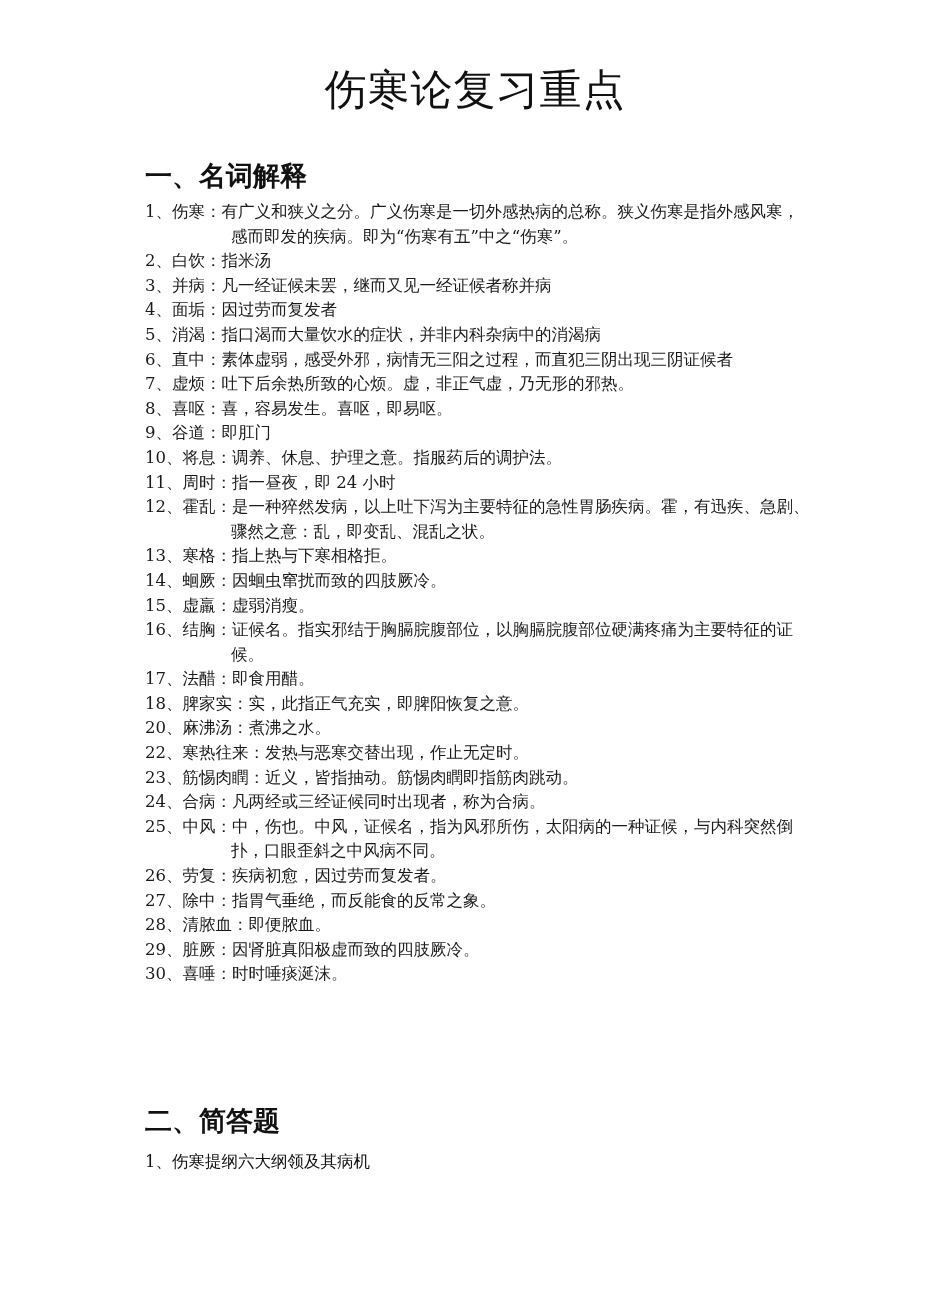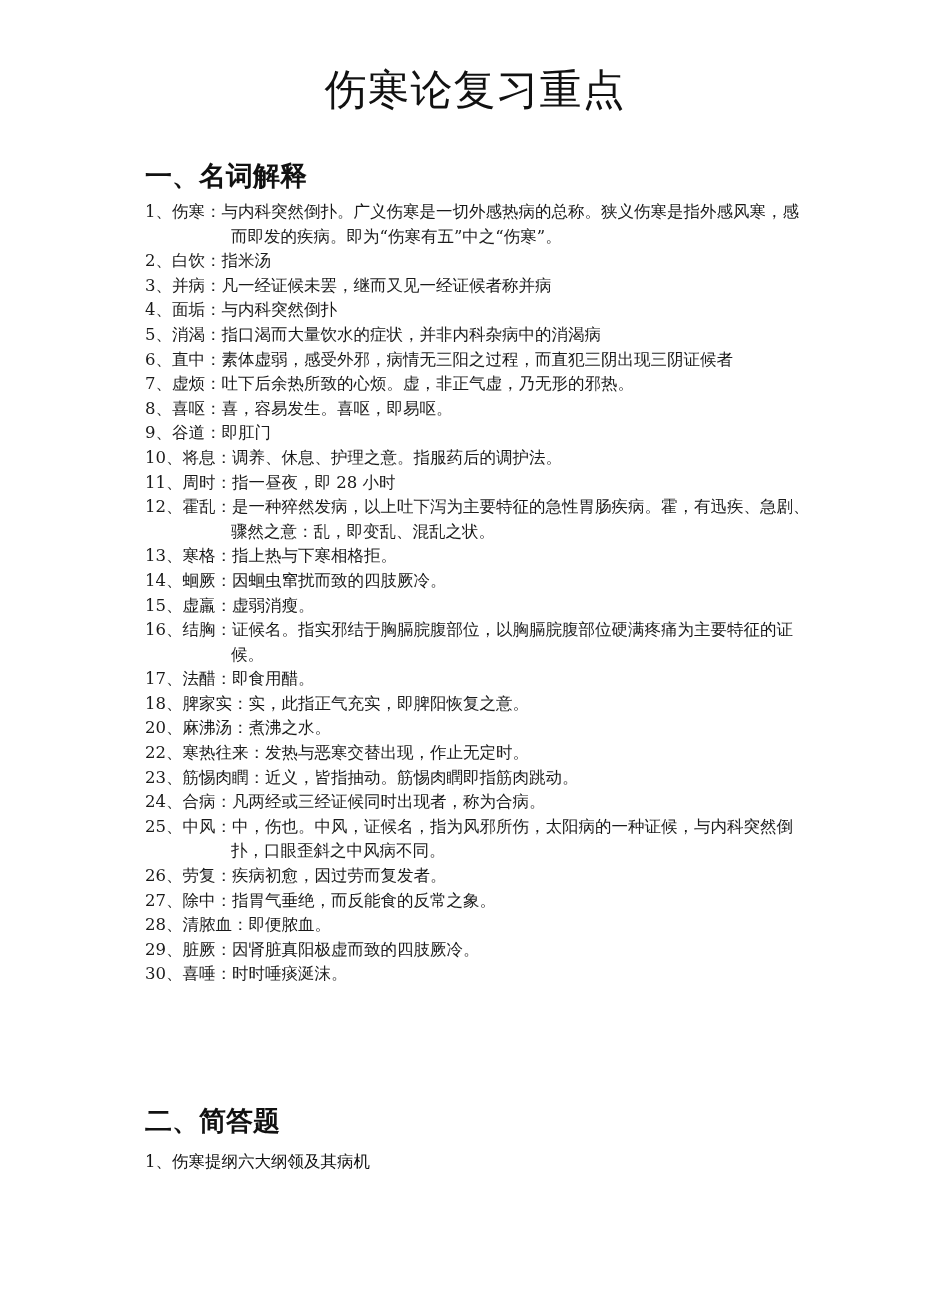--- a/index.html
+++ b/index.html
@@ -32,31 +32,31 @@
 </head>
 <body>
 
 <div class="page">
 
   <div class="title">伤寒论复习重点</div>
 
   <div class="section-heading" style="top:160px;">一、名词解释</div>
 
   <div class="list">
-    <div class="item hang"><span>1、</span><span>伤寒：</span><span>与内科突然倒扑。广义伤寒是一切外感热病的总称。狭义伤寒是指外感风寒，感而即发的疾病。即为“伤寒有五”中之“伤寒”。</span></div>
+    <div class="item hang"><span>1、</span><span>伤寒：</span><span>有广义和狭义之分。广义伤寒是一切外感热病的总称。狭义伤寒是指外感风寒，感而即发的疾病。即为“伤寒有五”中之“伤寒”。</span></div>
     <div class="item"><span>2、</span><span>白饮：</span><span>指米汤</span></div>
     <div class="item"><span>3、</span><span>并病：</span><span>凡一经证候未罢，继而又见一经证候者称并病</span></div>
-    <div class="item"><span>4、</span><span>面垢：</span><span>与内科突然倒扑</span></div>
+    <div class="item"><span>4、</span><span>面垢：</span><span>因过劳而复发者</span></div>
     <div class="item"><span>5、</span><span>消渴：</span><span>指口渴而大量饮水的症状，并非内科杂病中的消渴病</span></div>
     <div class="item"><span>6、</span><span>直中：</span><span>素体虚弱，感受外邪，病情无三阳之过程，而直犯三阴出现三阴证候者</span></div>
     <div class="item"><span>7、</span><span>虚烦：</span><span>吐下后余热所致的心烦。虚，非正气虚，乃无形的邪热。</span></div>
     <div class="item"><span>8、</span><span>喜呕：</span><span>喜，容易发生。喜呕，即易呕。</span></div>
     <div class="item"><span>9、</span><span>谷道：</span><span>即肛门</span></div>
     <div class="item"><span>10、</span><span>将息：</span><span>调养、休息、护理之意。指服药后的调护法。</span></div>
-    <div class="item"><span>11、</span><span>周时：</span><span>指一昼夜，即 28 小时</span></div>
+    <div class="item"><span>11、</span><span>周时：</span><span>指一昼夜，即 24 小时</span></div>
     <div class="item hang"><span>12、</span><span>霍乱：</span><span>是一种猝然发病，以上吐下泻为主要特征的急性胃肠疾病。霍，有迅疾、急剧、骤然之意：乱，即变乱、混乱之状。</span></div>
     <div class="item"><span>13、</span><span>寒格：</span><span>指上热与下寒相格拒。</span></div>
     <div class="item"><span>14、</span><span>蛔厥：</span><span>因蛔虫窜扰而致的四肢厥冷。</span></div>
     <div class="item"><span>15、</span><span>虚羸：</span><span>虚弱消瘦。</span></div>
     <div class="item hang"><span>16、</span><span>结胸：</span><span>证候名。指实邪结于胸膈脘腹部位，以胸膈脘腹部位硬满疼痛为主要特征的证候。</span></div>
     <div class="item"><span>17、</span><span>法醋：</span><span>即食用醋。</span></div>
     <div class="item"><span>18、</span><span>脾家实：</span><span>实，此指正气充实，即脾阳恢复之意。</span></div>
     <div class="item"><span>20、</span><span>麻沸汤：</span><span>煮沸之水。</span></div>
     <div class="item"><span>22、</span><span>寒热往来：</span><span>发热与恶寒交替出现，作止无定时。</span></div>
     <div class="item"><span>23、</span><span>筋惕肉瞤：</span><span>近义，皆指抽动。筋惕肉瞤即指筋肉跳动。</span></div>

